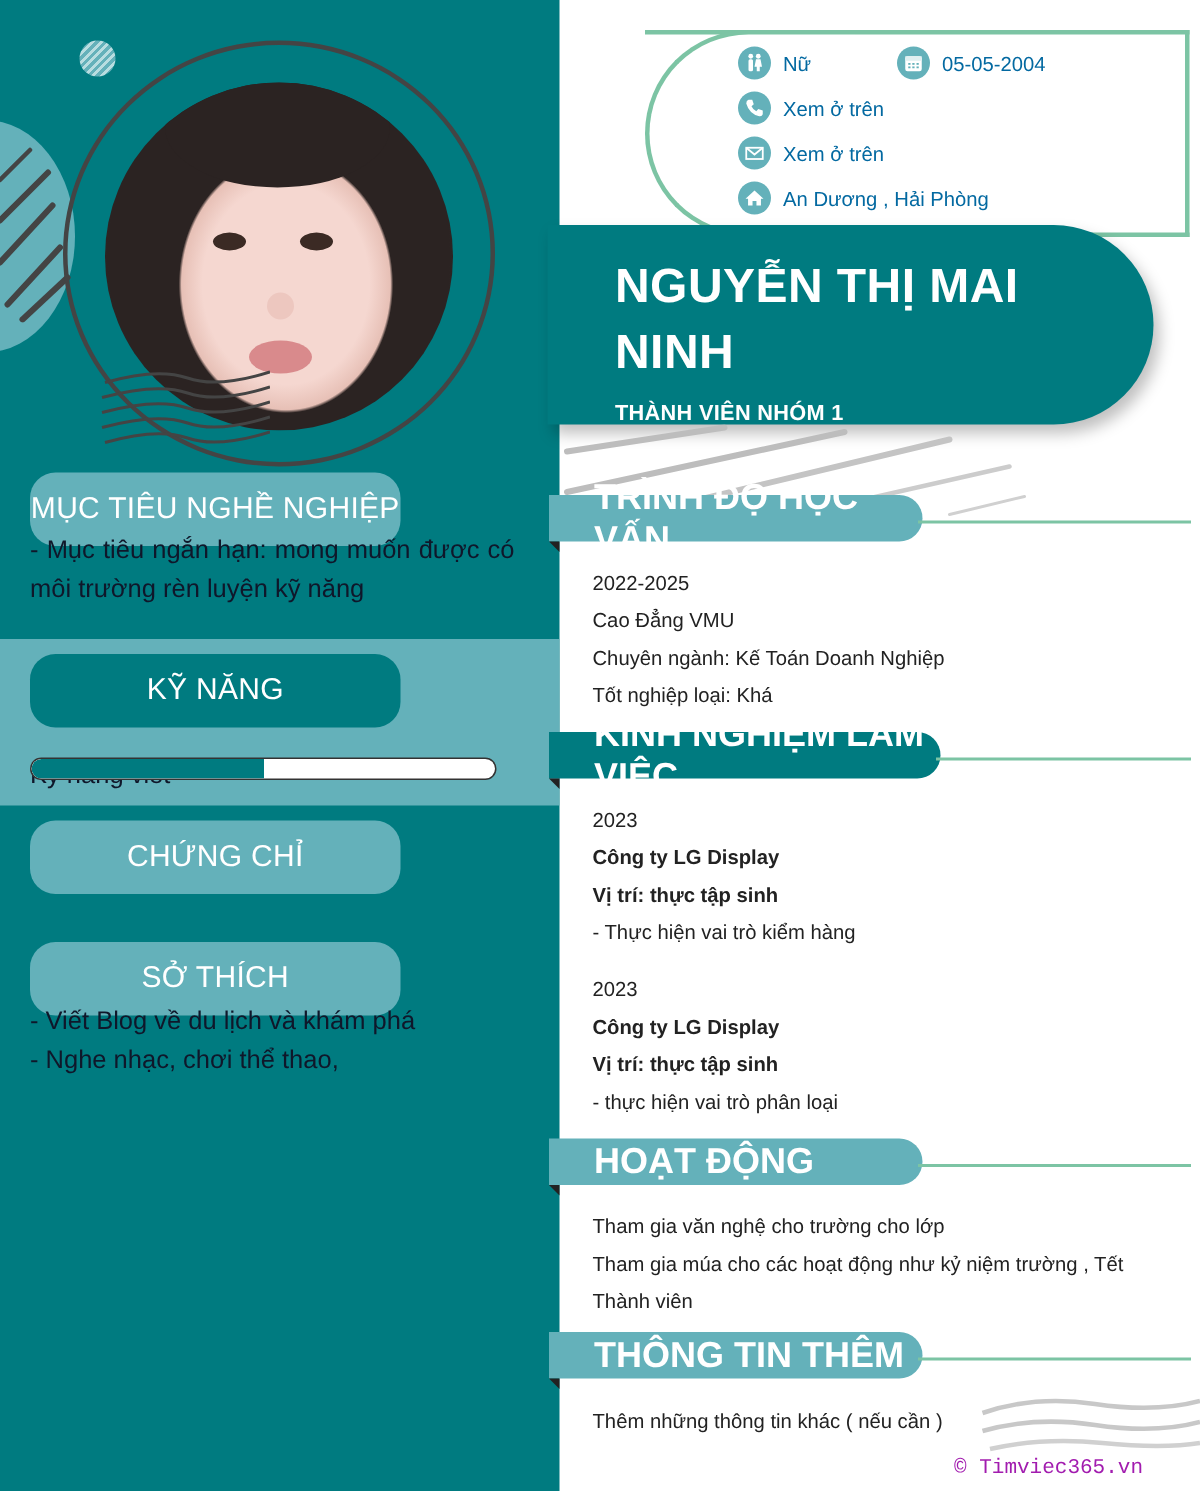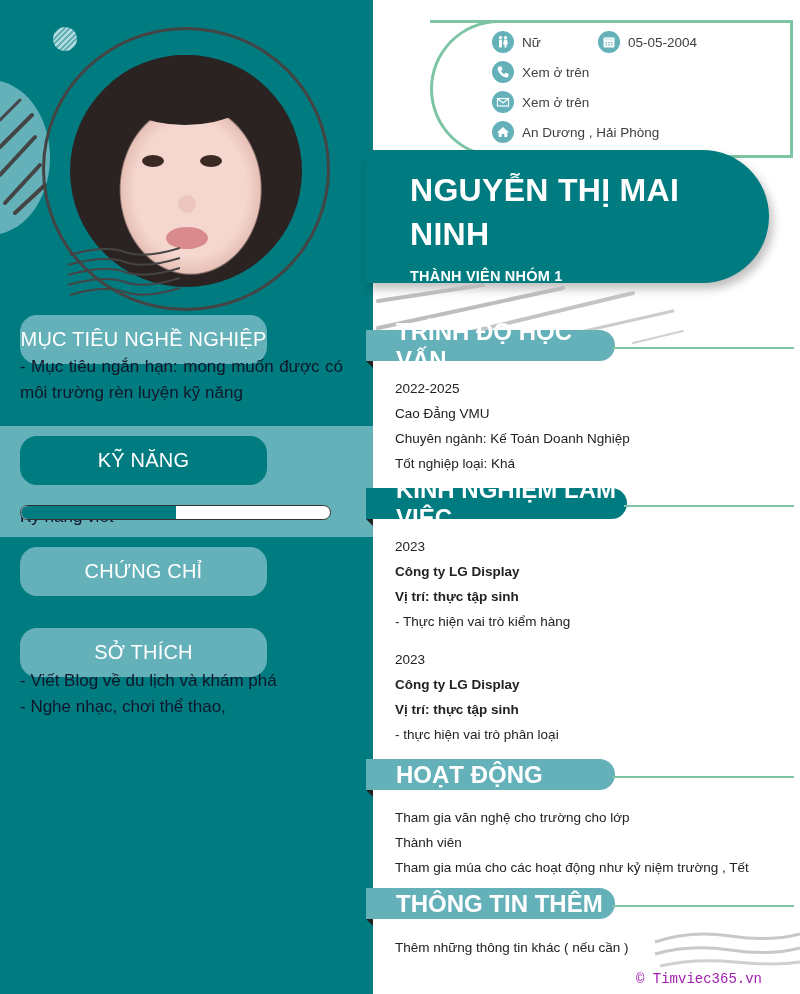--- a/index.html
+++ b/index.html
@@ -62,21 +62,21 @@
     position: absolute; left: 430px; top: 20px; width: 363px; height: 138px;
     border: 3px solid #7cc4a4; border-left: none;
   }
   .contact-arc {
     position: absolute; left: 430px; top: 20px; width: 140px; height: 138px;
     border: 3px solid #7cc4a4; border-right: none; border-radius: 70px 0 0 70px;
     background: #ffffff;
   }
   .contact-row {
     position: absolute; display: flex; align-items: center; gap: 8px;
-    font-size: 13.5px; color: #404040;
+    font-size: 13.5px; color: #0369a1;
   }
   .c-icon {
     width: 22px; height: 22px; border-radius: 50%; background: #64b1ba;
     display: flex; align-items: center; justify-content: center; flex-shrink: 0;
   }
   .c-icon svg { width: 14px; height: 14px; }
 
   .name-banner {
     position: absolute; left: 365px; top: 150px; width: 404px; height: 133px;
     background: #007b80; border-radius: 0 67px 67px 0;
@@ -250,22 +250,22 @@
   <span class="r-line">2023</span>
   <span class="r-line b">Công ty LG Display</span>
   <span class="r-line b">Vị trí: thực tập sinh</span>
   <span class="r-line">- thực hiện vai trò phân loại</span>
 </div>
 
 <div class="sec-header light" style="top:759px; width:249px;">HOẠT ĐỘNG</div>
 <div class="sec-line" style="top:776px; left:612px;"></div>
 <div class="r-text" style="top:805px;">
   <span class="r-line">Tham gia văn nghệ cho trường cho lớp</span>
+  <span class="r-line">Tham gia múa cho các hoạt động như kỷ niệm trường , Tết</span>
   <span class="r-line">Thành viên</span>
-  <span class="r-line">Tham gia múa cho các hoạt động như kỷ niệm trường , Tết</span>
 </div>
 
 <div class="sec-header light" style="top:888px; width:249px;">THÔNG TIN THÊM</div>
 <div class="sec-line" style="top:905px; left:612px;"></div>
 <div class="r-text" style="top:935px;">Thêm những thông tin khác ( nếu cần )</div>
 
 <svg class="deco-bottom-waves" viewBox="0 0 150 40">
   <path d="M5 12 Q40 0 80 6 T150 4" stroke="#c8c8c8" stroke-width="3" fill="none"></path>
   <path d="M5 24 Q40 14 80 20 T150 18" stroke="#c8c8c8" stroke-width="3" fill="none"></path>
   <path d="M10 36 Q45 28 85 32 T150 32" stroke="#d0d0d0" stroke-width="3" fill="none"></path>

